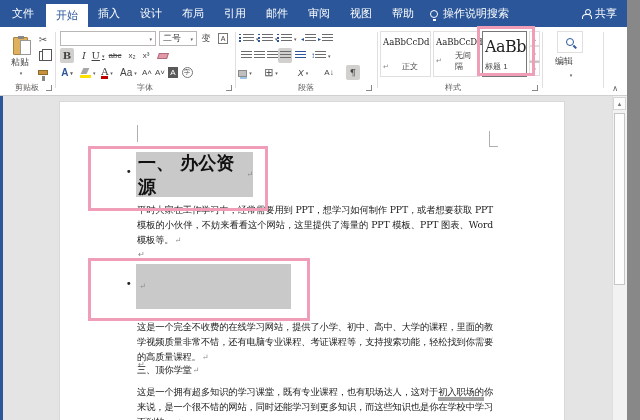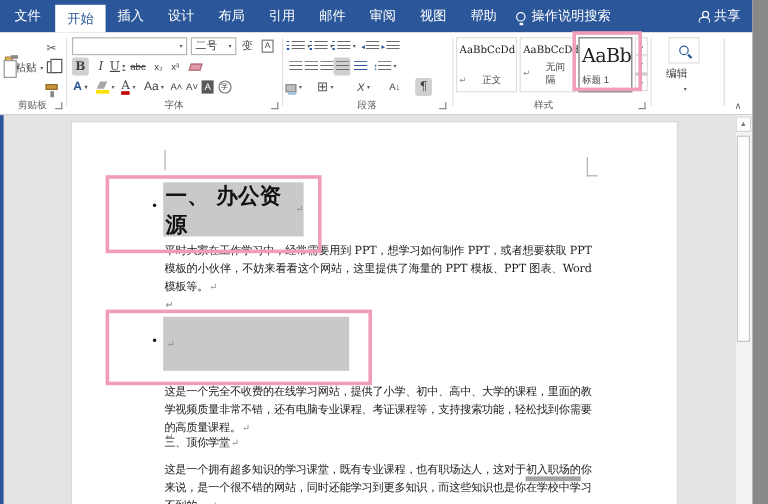--- a/index.html
+++ b/index.html
@@ -107,21 +107,21 @@
       <span>操作说明搜索</span>
     </div>
     <div class="share">
       <span class="person"></span>
       <span>共享</span>
     </div>
   </div>
 
   <div class="ribbon">
 
-    <div class="ib" style="left:4px;top:4px;height:50px;width:32px;flex-direction:row;gap:1px">
+    <div class="ib" style="left:4px;top:4px;height:50px;width:32px;flex-direction:column;gap:1px">
       <span class="clipicon"></span>
       <span style="font-size:9px">粘贴</span>
       <span class="car">▾</span>
     </div>
     <div class="ib" style="left:36px;top:5px">
       <span style="font-size:10px;color:#555">✂</span>
     </div>
     <div class="ib" style="left:36px;top:21px">
       <span class="copyicon"></span>
     </div>

